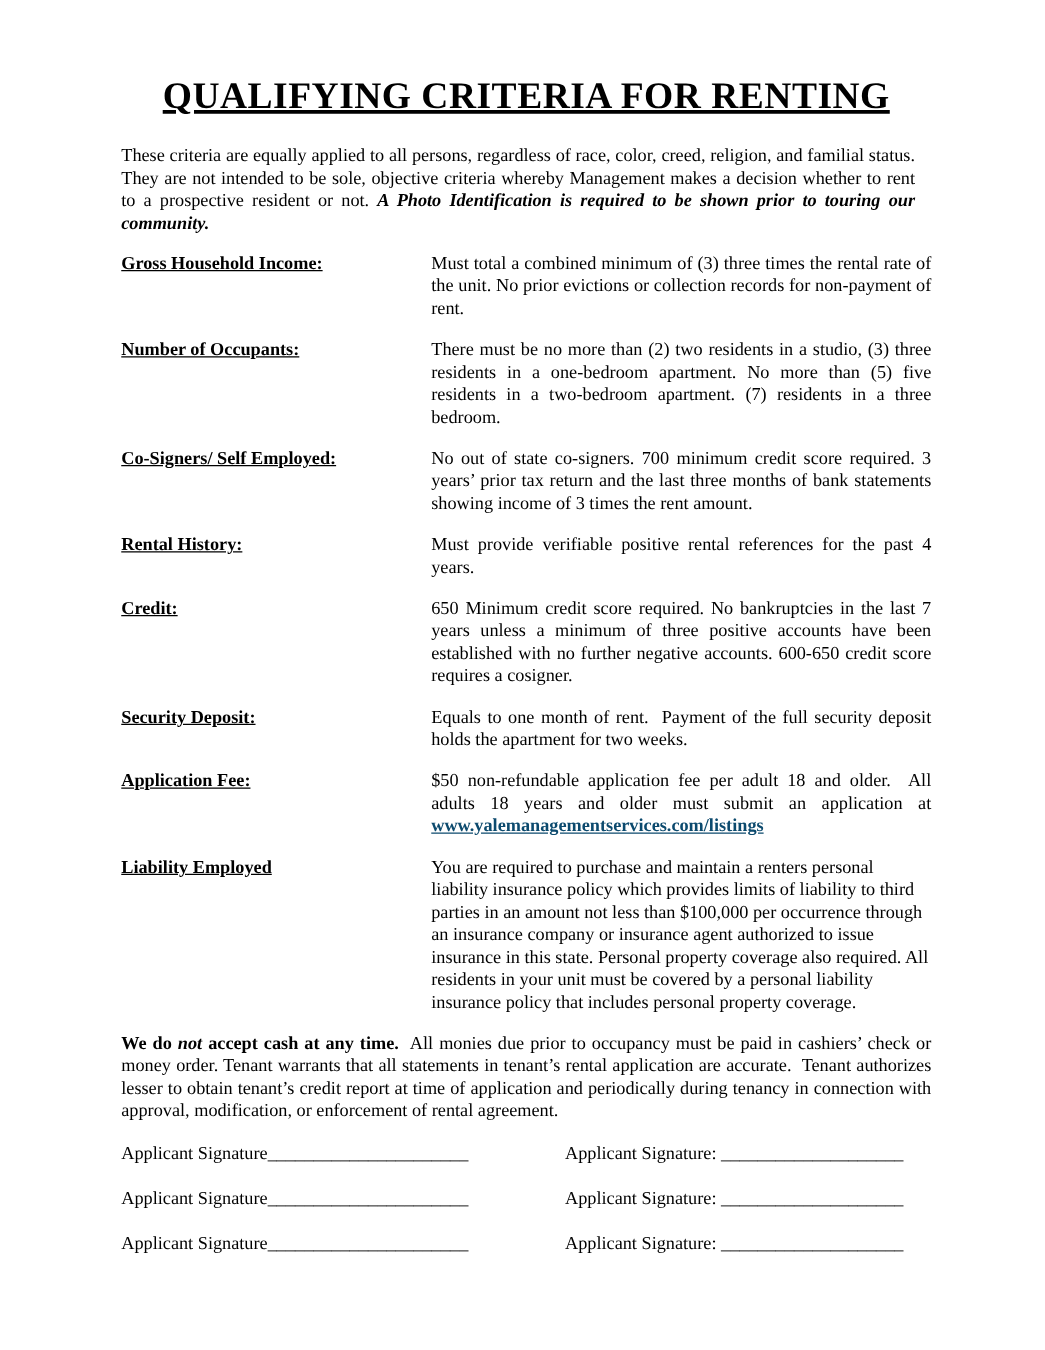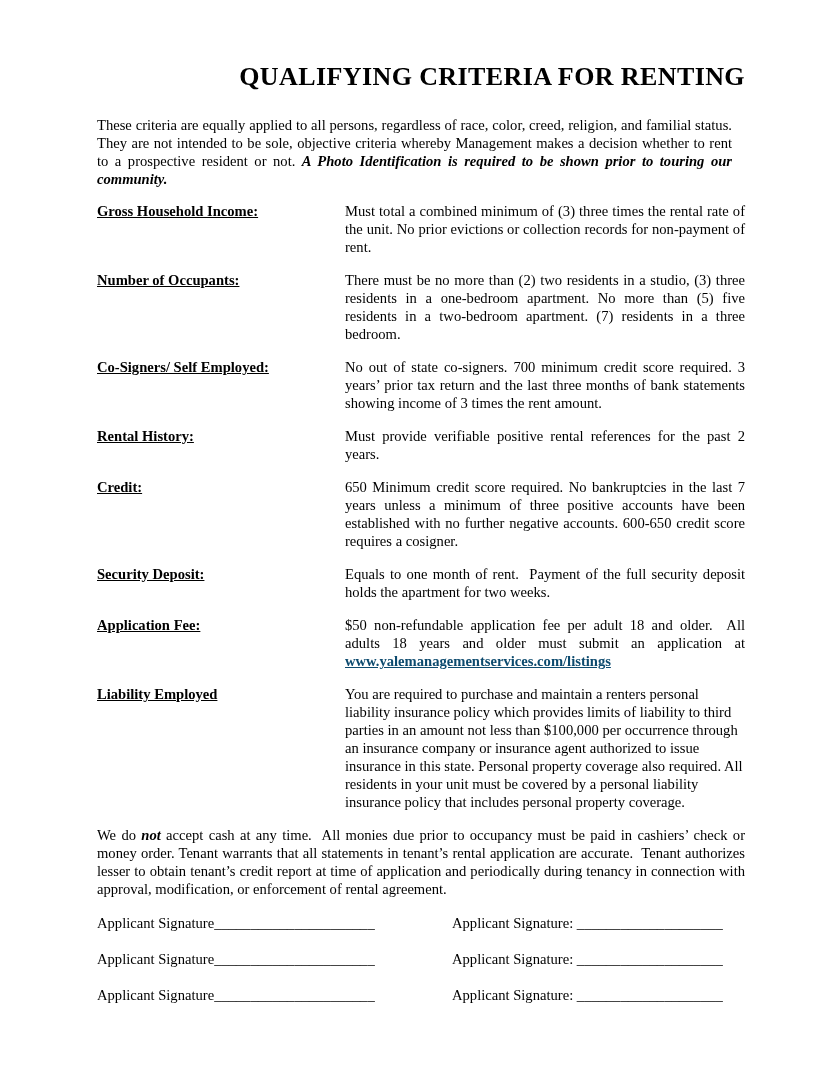--- a/index.html
+++ b/index.html
@@ -10,24 +10,25 @@
     font-size: 14.6px; line-height: 18px;
     overflow: hidden;
   }
   .page {
     box-sizing: border-box;
     width: 836px; height: 1080px;
     padding: 62px 91px 0 97px;
   }
   .doc-title {
     margin: 0 0 24px 0;
-    text-align: right;
-    font-size: 26px; line-height: 30px;
+    text-align: center;
+    font-size: 30px; line-height: 30px;
     font-weight: bold;
     letter-spacing: 0.4px;
+    text-decoration: underline;
   }
   .intro {
     text-align: justify;
     margin: 0 13px 14px 0;
   }
   .intro .emph { font-weight: bold; font-style: italic; }
   .section { display: flex; margin: 0 0 15px 0; }
   .label-cell {
     flex: none; width: 248px;
     font-weight: bold;
@@ -37,21 +38,21 @@
   .label-cell .u { text-decoration: underline; text-align: center; }
   .body-cell { flex: 1; }
   .just { text-align: justify; }
   .link {
     color: #0c4a6e;
     font-weight: bold;
     text-decoration: underline;
     cursor: pointer;
   }
   .footer-para { text-align: justify; margin: 0 0 16px 0; }
-  .footer-para .lead { font-weight: normal; }
+  .footer-para .lead { font-weight: bold; }
   .footer-para .lead-i { font-weight: bold; font-style: italic; }
   .sig-row { display: flex; margin-bottom: 18px; }
   .sig-left { flex: none; width: 355px; }
   .sig-right { flex: 1; }
 </style>
 </head>
 <body>
 
 <div class="page">
 
@@ -70,21 +71,21 @@
     <div class="body-cell just">There must be no more than (2) two residents in a studio, (3) three residents in a one-bedroom apartment. No more than (5) five residents in a two-bedroom apartment. (7) residents in a three bedroom.</div>
   </div>
 
   <div class="section">
     <div class="label-cell"><span class="u">Co-Signers/ Self Employed:</span><span></span></div>
     <div class="body-cell just">No out of state co-signers. 700 minimum credit score required. 3 years’ prior tax return and the last three months of bank statements showing income of 3 times the rent amount.</div>
   </div>
 
   <div class="section">
     <div class="label-cell"><span class="u">Rental History:</span><span></span></div>
-    <div class="body-cell just">Must provide verifiable positive rental references for the past 2 years.</div>
+    <div class="body-cell just">Must provide verifiable positive rental references for the past 4 years.</div>
   </div>
 
   <div class="section">
     <div class="label-cell"><span class="u">Credit:</span><span></span></div>
     <div class="body-cell just">650 Minimum credit score required. No bankruptcies in the last 7 years unless a minimum of three positive accounts have been established with no further negative accounts. 600-650 credit score requires a cosigner.</div>
   </div>
 
   <div class="section">
     <div class="label-cell"><span class="u">Security Deposit:</span><span></span></div>
     <div class="body-cell just">Equals to one month of rent.&nbsp; Payment of the full security deposit holds the apartment for two weeks.</div>

